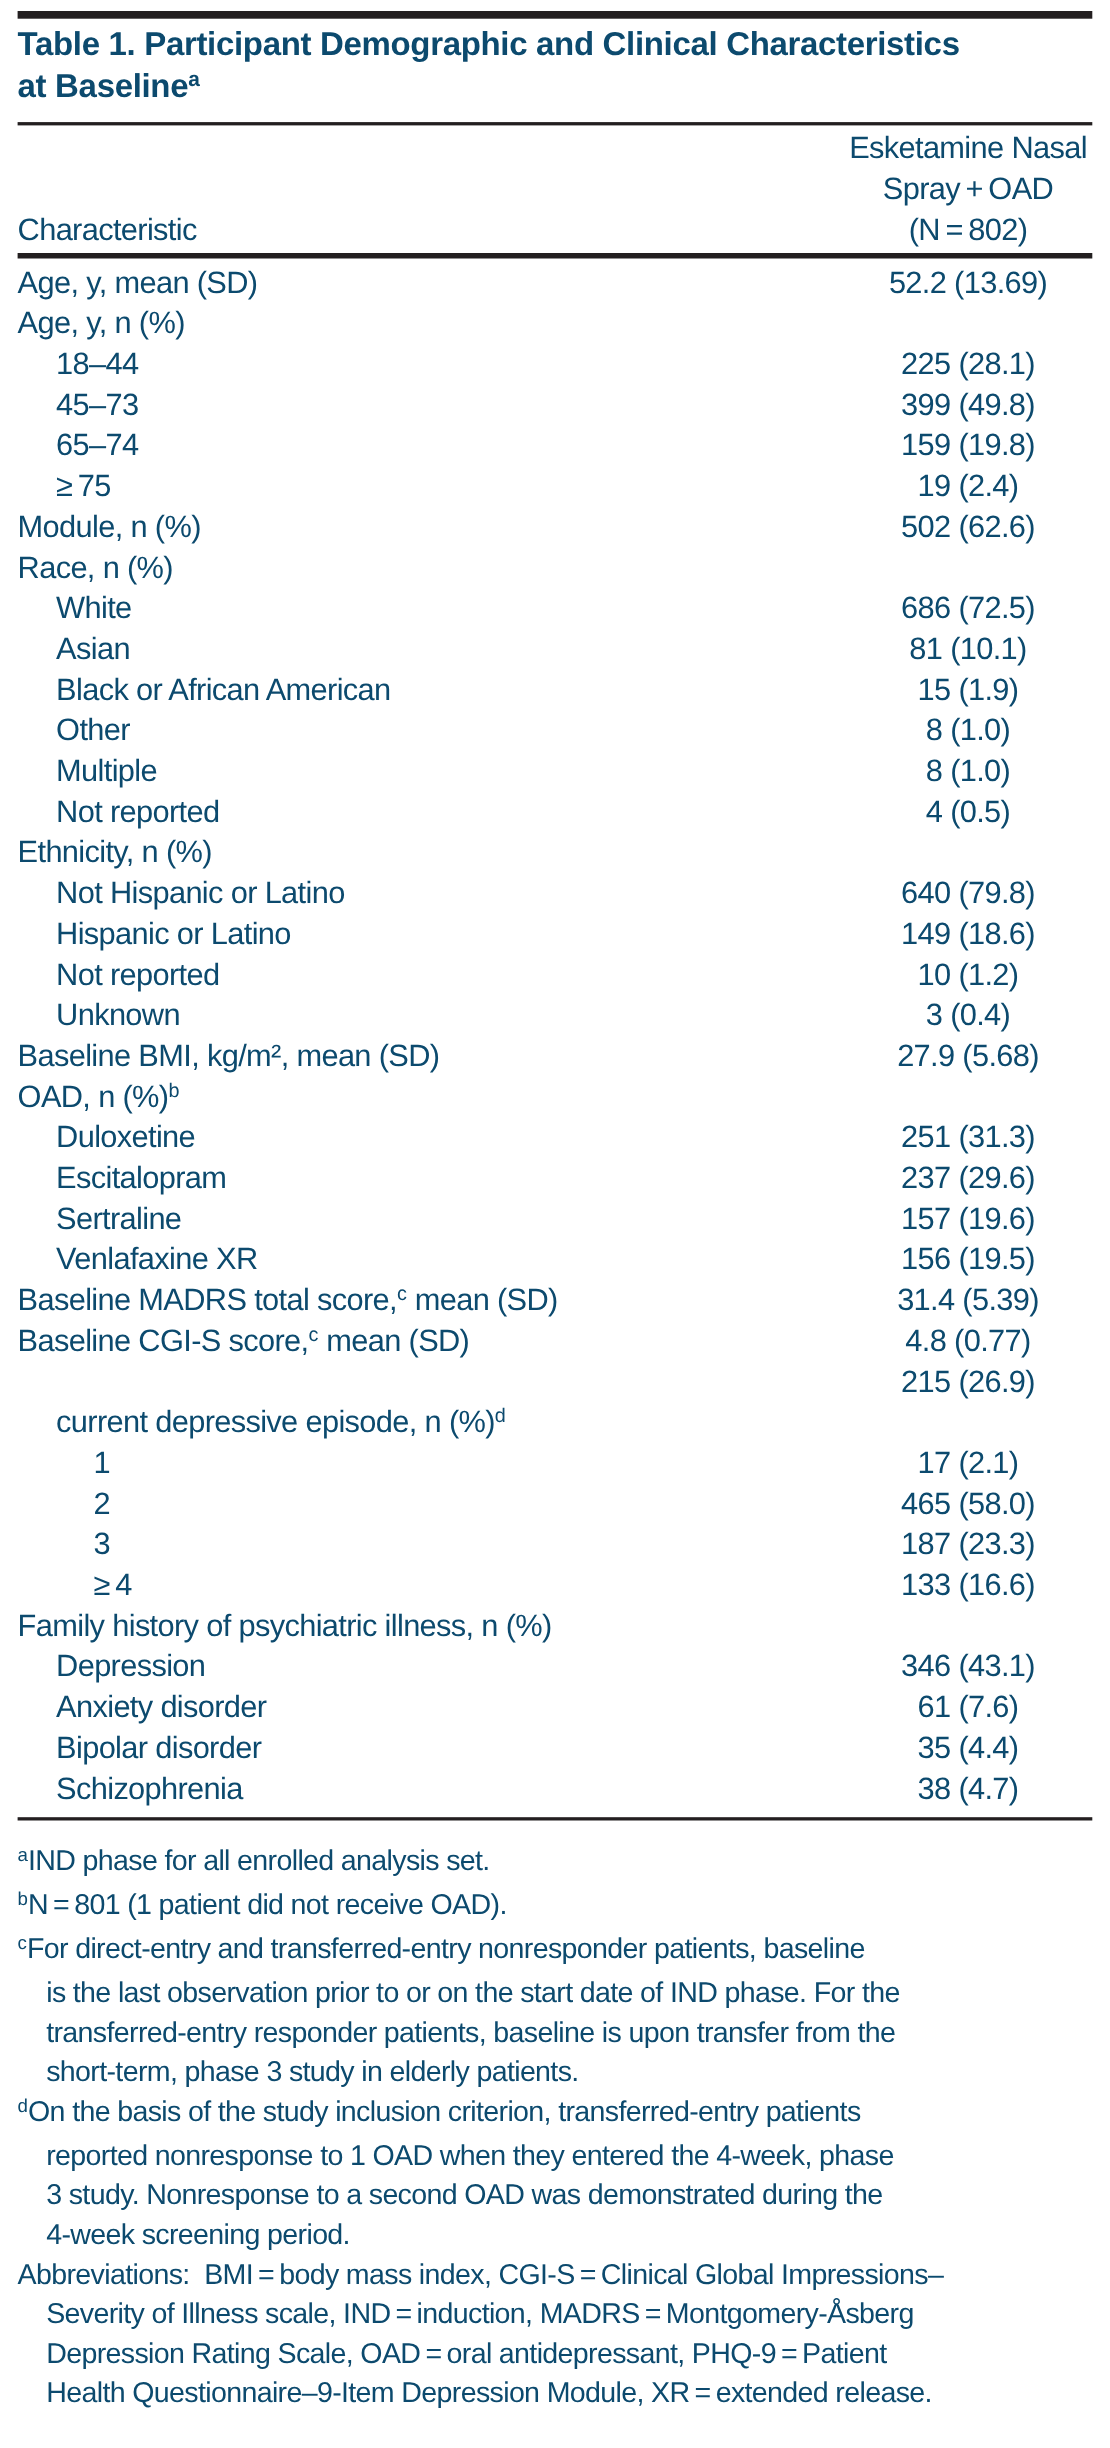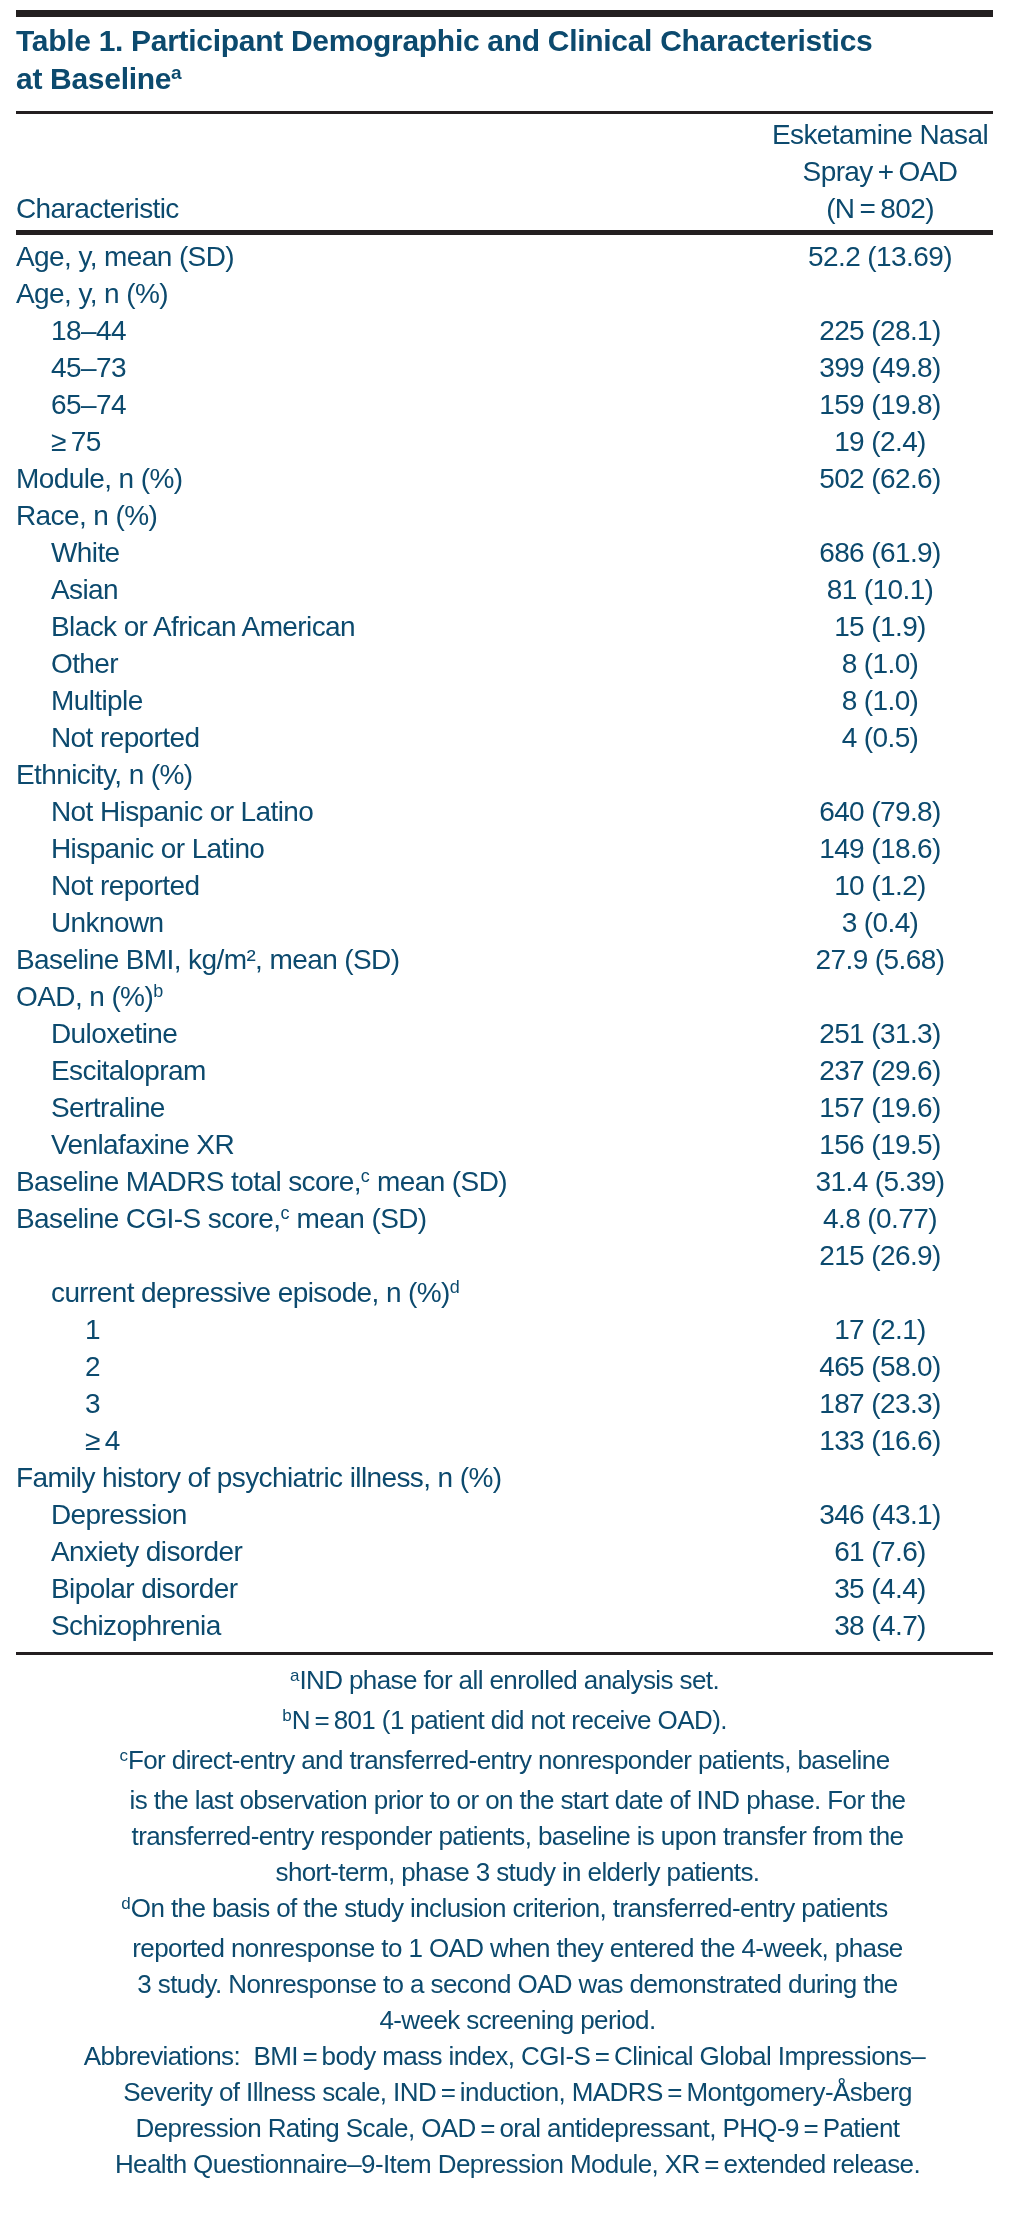--- a/index.html
+++ b/index.html
@@ -23,21 +23,21 @@
   .tbody{padding-top:3px;font-size:28px;line-height:37px;letter-spacing:-0.6px;}
   .row{position:relative;height:37px;white-space:nowrap;}
   .label{display:inline-block;text-align:center;}
   .ind0{padding-left:0;}
   .ind1{padding-left:35px;}
   .ind2{padding-left:69px;}
   .value{position:absolute;right:0;top:0;width:226px;text-align:center;}
   .sup{font-size:18px;letter-spacing:0;position:relative;top:-9px;}
   .tsup{font-size:19px;top:-10px;}
   .fsup{font-size:17px;top:-8px;}
-  .footnotes{padding-top:7px;font-size:26px;line-height:36px;letter-spacing:-0.6px;text-align:center;}
+  .footnotes{padding-top:18px;font-size:26px;line-height:36px;letter-spacing:-0.6px;}
   .fn-line{white-space:nowrap;}
   .fn-line.cont{padding-left:26px;}
 </style>
 </head>
 <body>
 
 <div class="page">
   <div class="inner">
 
     <div class="topbar"></div>
@@ -62,21 +62,21 @@
 
     <div class="tbody">
         <div class="row"><span class="label ind0">Age, y, mean (SD)</span><span class="value">52.2 (13.69)</span></div>
         <div class="row"><span class="label ind0">Age, y, n (%)</span><span class="value"></span></div>
         <div class="row"><span class="label ind1">18–44</span><span class="value">225 (28.1)</span></div>
         <div class="row"><span class="label ind1">45–73</span><span class="value">399 (49.8)</span></div>
         <div class="row"><span class="label ind1">65–74</span><span class="value">159 (19.8)</span></div>
         <div class="row"><span class="label ind1">≥ 75</span><span class="value">19 (2.4)</span></div>
         <div class="row"><span class="label ind0">Module, n (%)</span><span class="value">502 (62.6)</span></div>
         <div class="row"><span class="label ind0">Race, n (%)</span><span class="value"></span></div>
-        <div class="row"><span class="label ind1">White</span><span class="value">686 (61.9)</span></div>
+        <div class="row"><span class="label ind1">White</span><span class="value">686 (72.5)</span></div>
         <div class="row"><span class="label ind1">Asian</span><span class="value">81 (10.1)</span></div>
         <div class="row"><span class="label ind1">Black or African American</span><span class="value">15 (1.9)</span></div>
         <div class="row"><span class="label ind1">Other</span><span class="value">8 (1.0)</span></div>
         <div class="row"><span class="label ind1">Multiple</span><span class="value">8 (1.0)</span></div>
         <div class="row"><span class="label ind1">Not reported</span><span class="value">4 (0.5)</span></div>
         <div class="row"><span class="label ind0">Ethnicity, n (%)</span><span class="value"></span></div>
         <div class="row"><span class="label ind1">Not Hispanic or Latino</span><span class="value">640 (79.8)</span></div>
         <div class="row"><span class="label ind1">Hispanic or Latino</span><span class="value">149 (18.6)</span></div>
         <div class="row"><span class="label ind1">Not reported</span><span class="value">10 (1.2)</span></div>
         <div class="row"><span class="label ind1">Unknown</span><span class="value">3 (0.4)</span></div>

